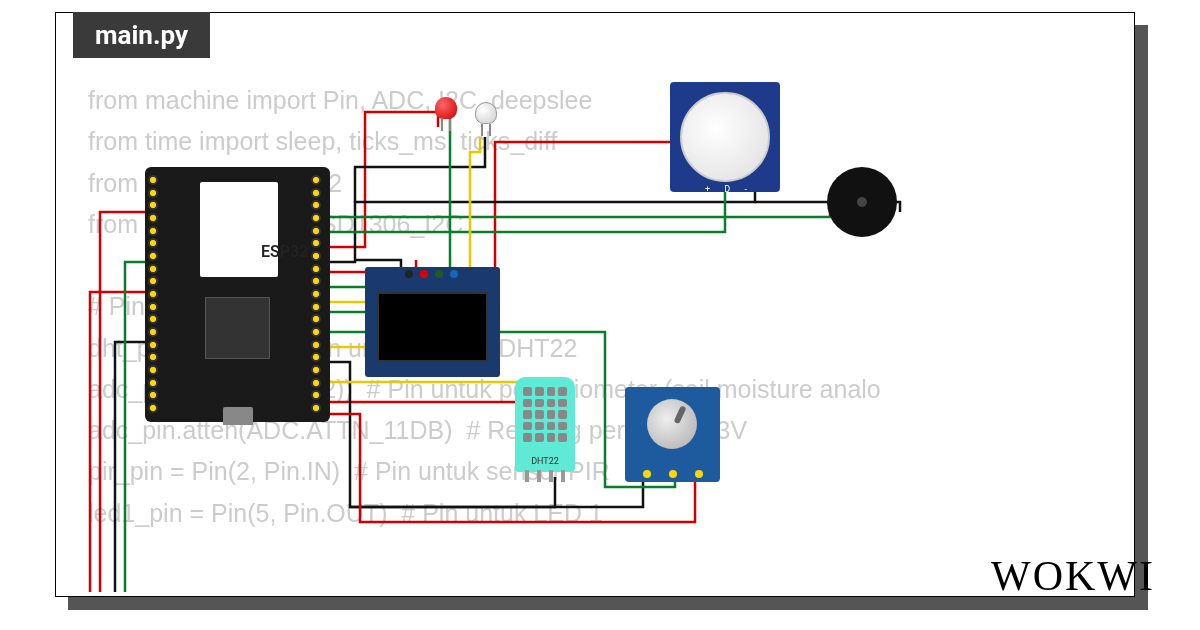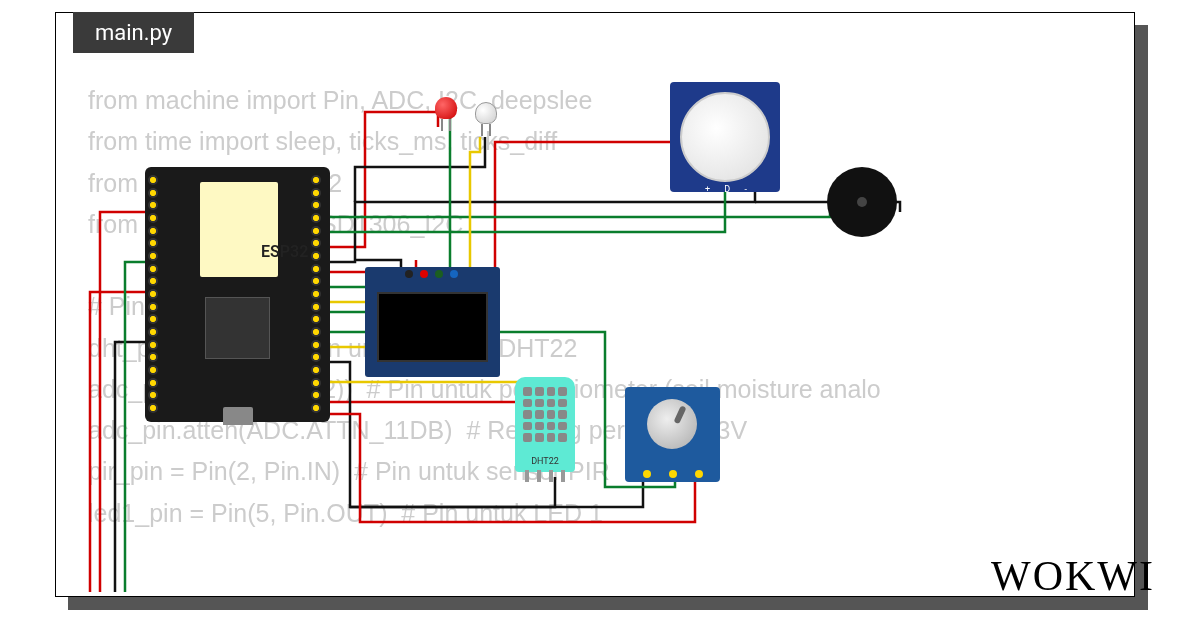--- a/index.html
+++ b/index.html
@@ -29,22 +29,22 @@
     background: #555;
     z-index: -1;
   }
   .filename-tab {
     position: absolute;
     left: 73px;
     top: 12px;
     background: #3a3a3a;
     color: #fff;
     padding: 8px 22px;
-    font-size: 22px;
-    font-weight: 400;
+    font-size: 26px;
+    font-weight: 700;
     z-index: 10;
   }
   .code-area {
     position: absolute;
     left: 88px;
     top: 80px;
     width: 1010px;
     height: 490px;
     font-family: "Segoe UI", sans-serif;
     font-size: 25px;
@@ -81,21 +81,21 @@
     background: #1a1a1a;
     border-radius: 6px;
     z-index: 7;
   }
   .esp32-shield {
     position: absolute;
     left: 55px;
     top: 15px;
     width: 78px;
     height: 95px;
-    background: #fef9c3;
+    background: #ffffff;
     border-radius: 2px;
   }
   .esp32-label {
     position: absolute;
     left: 61px;
     top: 60px;
     color: #222;
     font-size: 16px;
     font-weight: 600;
   }

